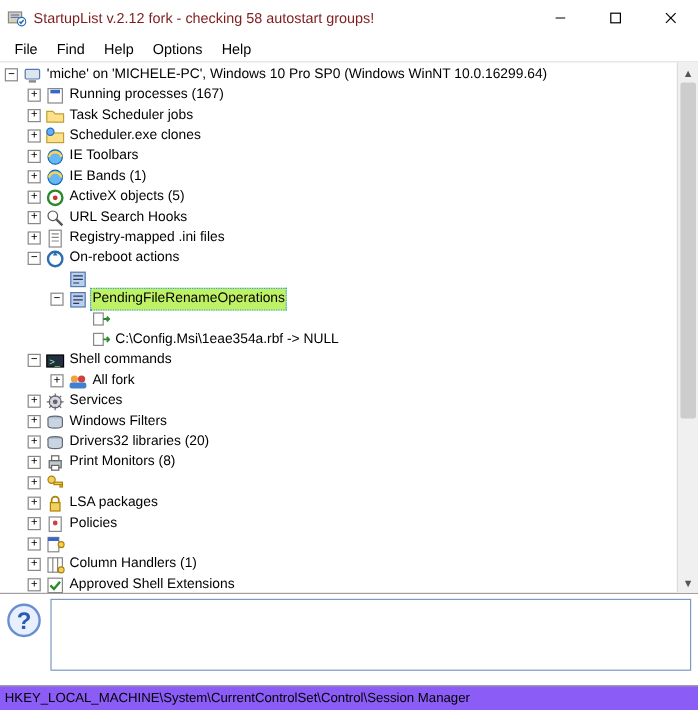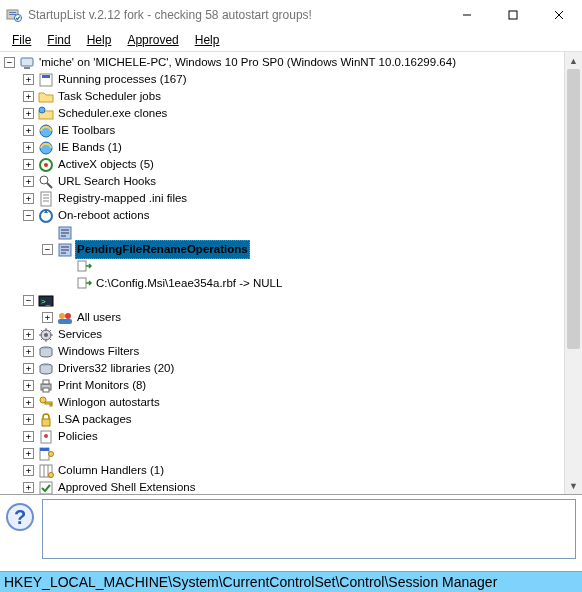--- a/index.html
+++ b/index.html
@@ -28,41 +28,40 @@
     padding: 0 0 0 6px;
     background: #fff;
     border-bottom: 1px solid #fff;
   }
   .title-icon {
     width: 16px; height: 16px; margin-right: 6px;
   }
   .title-text {
     flex: 1;
     font-size: 12px;
-    color: #737373;
+    color: #7f1d1d;
     white-space: nowrap;
     overflow: hidden;
   }
   .win-controls { display: flex; height: 100%; }
   .win-btn {
     width: 46px;
     display: flex;
     align-items: center;
     justify-content: center;
     color: #000;
   }
   .win-btn svg { stroke: #000; stroke-width: 1; fill: none; }
   
   .menubar {
     height: 20px;
     display: flex;
-    align-items: flex-start;
+    align-items: center;
     padding: 0 4px;
     background: #fff;
-    text-decoration: underline;
   }
   .menu-item {
     padding: 2px 8px;
     cursor: default;
   }
   
   .tree-container {
     flex: 1;
     overflow: auto;
     border-top: 1px solid #e0e0e0;
@@ -96,25 +95,24 @@
     cursor: default;
   }
   .toggle-spacer { width: 11px; height: 11px; display:inline-block; margin-right:4px;}
   .icon {
     width: 16px; height: 16px; margin-right: 4px;
     display: inline-flex; align-items:center; justify-content:center;
     flex-shrink: 0;
   }
   .label { }
   .label.selected {
-    background: #0369a1;
+    background: #bef264;
     border: 1px dotted #3399ff;
     padding: 0 1px;
     margin: -1px -2px;
-    font-weight: bold;
   }
   
   .bottom-panel {
     height: 68px;
     display: flex;
     align-items: flex-start;
     padding: 4px 6px 4px 4px;
     gap: 6px;
     background: #fff;
   }
@@ -125,22 +123,22 @@
   .info-box {
     flex: 1;
     height: 58px;
     border: 1px solid #7a9ac0;
     background: #fff;
   }
   
   .statusbar {
     height: 18px;
     border-top: 1px solid #a0a0a0;
-    background: #7dd3fc;
-    font-size: 14px;
+    background: #8b5cf6;
+    font-size: 11px;
     padding: 1px 4px;
     display: flex;
     align-items: center;
     overflow: hidden;
   }
   
   .vscroll {
     position: absolute;
     right: 0; top: 0; bottom: 0;
     width: 17px;
@@ -190,21 +188,21 @@
             <line x1="9" y1="1" x2="1" y2="9"></line>
           </svg>
       </div>
     </div>
   </div>
 
   <div class="menubar">
     <span class="menu-item">File</span>
     <span class="menu-item">Find</span>
     <span class="menu-item">Help</span>
-    <span class="menu-item">Approved</span>
+    <span class="menu-item">Options</span>
     <span class="menu-item">Help</span>
   </div>
 
   <div class="tree-container">
     <div class="tree">
 
       <div class="tree-row">
         <span class="toggle">−</span>
         <span class="icon">
           <svg viewBox="0 0 16 16" width="16" height="16">
@@ -378,34 +376,35 @@
 
       <div class="tree-row">
           <span class="ind"></span>
           <span class="toggle">−</span>
           <span class="icon">
             <svg viewBox="0 0 16 16" width="16" height="16">
               <rect x="1" y="3" width="14" height="10" fill="#203040" stroke="#000"></rect>
               <text x="3" y="11" font-size="8" fill="#9f9">&gt;_</text>
             </svg>
           </span>
+          <span class="label">Shell commands</span>
         </div>
 
         <div class="tree-row">
           <span class="ind"></span>
           <span class="ind"></span>
           <span class="toggle">+</span>
           <span class="icon">
             <svg viewBox="0 0 16 16" width="16" height="16">
               <circle cx="5" cy="6" r="3" fill="#f0a040"></circle>
               <circle cx="11" cy="6" r="3" fill="#d04040"></circle>
               <rect x="1" y="9" width="14" height="5" rx="2" fill="#4080d0"></rect>
             </svg>
           </span>
-          <span class="label">All users</span>
+          <span class="label">All fork</span>
         </div>
 
       <div class="tree-row">
           <span class="ind"></span>
           <span class="toggle">+</span>
           <span class="icon">
             <svg viewBox="0 0 16 16" width="16" height="16">
               <circle cx="8" cy="8" r="5" fill="#d8d8e8" stroke="#666"></circle>
               <circle cx="8" cy="8" r="2" fill="#666"></circle>
               <path d="M8 1v3 M8 12v3 M1 8h3 M12 8h3 M3 3l2 2 M11 11l2 2 M13 3l-2 2 M5 11l-2 2" stroke="#666"></path>
@@ -454,21 +453,20 @@
       <div class="tree-row">
           <span class="ind"></span>
           <span class="toggle">+</span>
           <span class="icon">
             <svg viewBox="0 0 16 16" width="16" height="16">
               <circle cx="5" cy="5" r="3" fill="#f0d060" stroke="#b08000"></circle>
               <rect x="7" y="7" width="7" height="2" fill="#f0d060" stroke="#b08000"></rect>
               <rect x="12" y="9" width="2" height="2" fill="#f0d060" stroke="#b08000"></rect>
             </svg>
           </span>
-          <span class="label">Winlogon autostarts</span>
         </div>
 
       <div class="tree-row">
           <span class="ind"></span>
           <span class="toggle">+</span>
           <span class="icon">
             <svg viewBox="0 0 16 16" width="16" height="16">
               <rect x="4" y="7" width="8" height="7" fill="#f0d060" stroke="#b08000"></rect>
               <path d="M5 7 v-2 a3 3 0 0 1 6 0 v2" fill="none" stroke="#b08000" stroke-width="1.5"></path>
             </svg>

